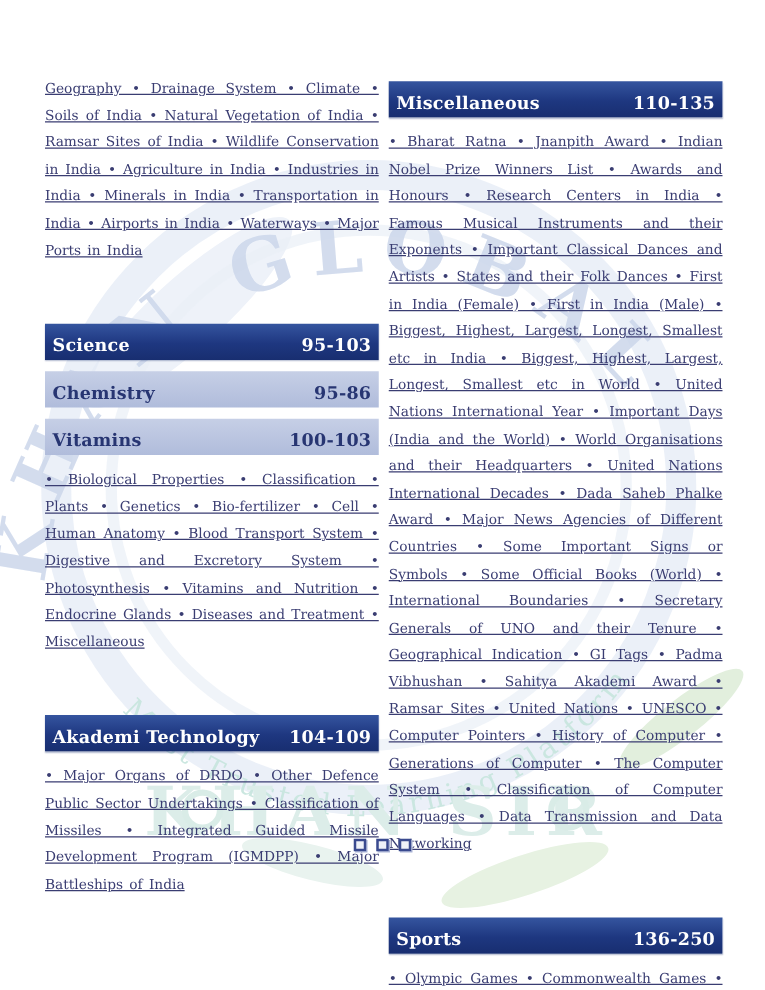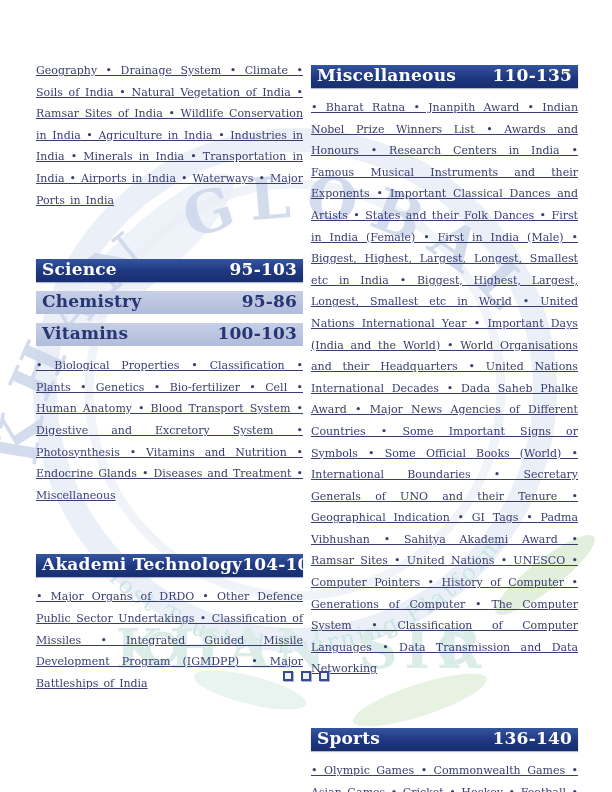--- a/index.html
+++ b/index.html
@@ -22,24 +22,24 @@
     text-align: justify;
     color: #3a3d72;
     margin: 6px 0 7px 0;
     word-spacing: 1.5px;
     text-decoration: underline;
   }
   .bar {
     display: flex;
     justify-content: space-between;
     align-items: center;
-    padding: 0 6px 3px 6px;
+    padding: 10px 6px 3px 6px;
     margin: 9px 0;
     font-weight: bold;
-    font-size: 17px;
+    font-size: 14px;
     letter-spacing: 0.2px;
   }
   .col-right > .bar:first-child { margin-top: 13px; }
   .col-left  > .toc-text:first-child { margin-top: 8px; }
   .bar-main {
     background: linear-gradient(180deg, #35559f 0%, #1e3780 55%, #182e70 100%);
     color: #ffffff;
     box-shadow: 0 1px 1px rgba(40,60,120,0.35);
     margin-top: 48px;
   }
@@ -116,20 +116,20 @@
         <p class="toc-text">• Major Organs of DRDO • Other Defence Public Sector Undertakings • Classification of Missiles • Integrated Guided Missile Development Program (IGMDPP) • Major Battleships of India</p>
       </div>
     <div class="col col-right">
         <div class="bar bar-main">
           <span class="bar-title">Miscellaneous</span>
           <span class="bar-pages">110-135</span>
         </div>
         <p class="toc-text">• Bharat Ratna • Jnanpith Award • Indian Nobel Prize Winners List • Awards and Honours • Research Centers in India • Famous Musical Instruments and their Exponents • Important Classical Dances and Artists • States and their Folk Dances • First in India (Female) • First in India (Male) • Biggest, Highest, Largest, Longest, Smallest etc in India • Biggest, Highest, Largest, Longest, Smallest etc in World • United Nations International Year • Important Days (India and the World) • World Organisations and their Headquarters • United Nations International Decades • Dada Saheb Phalke Award • Major News Agencies of Different Countries • Some Important Signs or Symbols • Some Official Books (World) • International Boundaries • Secretary Generals of UNO and their Tenure • Geographical Indication • GI Tags • Padma Vibhushan • Sahitya Akademi Award • Ramsar Sites • United Nations • UNESCO • Computer Pointers • History of Computer • Generations of Computer • The Computer System • Classification of Computer Languages • Data Transmission and Data Networking</p>
         <div class="bar bar-main">
           <span class="bar-title">Sports</span>
-          <span class="bar-pages">136-140</span>
+          <span class="bar-pages">136-250</span>
         </div>
         <p class="toc-text">• Olympic Games • Commonwealth Games • Asian Games • Cricket • Hockey • Football • Table Tennis • Lawn Tennis • Volleyball • Badminton • Basketball</p>
       </div>
     <div class="footer-marks" id="footerMarks"><span class="sq"></span><span class="sq"></span><span class="sq"></span></div>
   </div>
 
 </div>
 
 </body></html>

